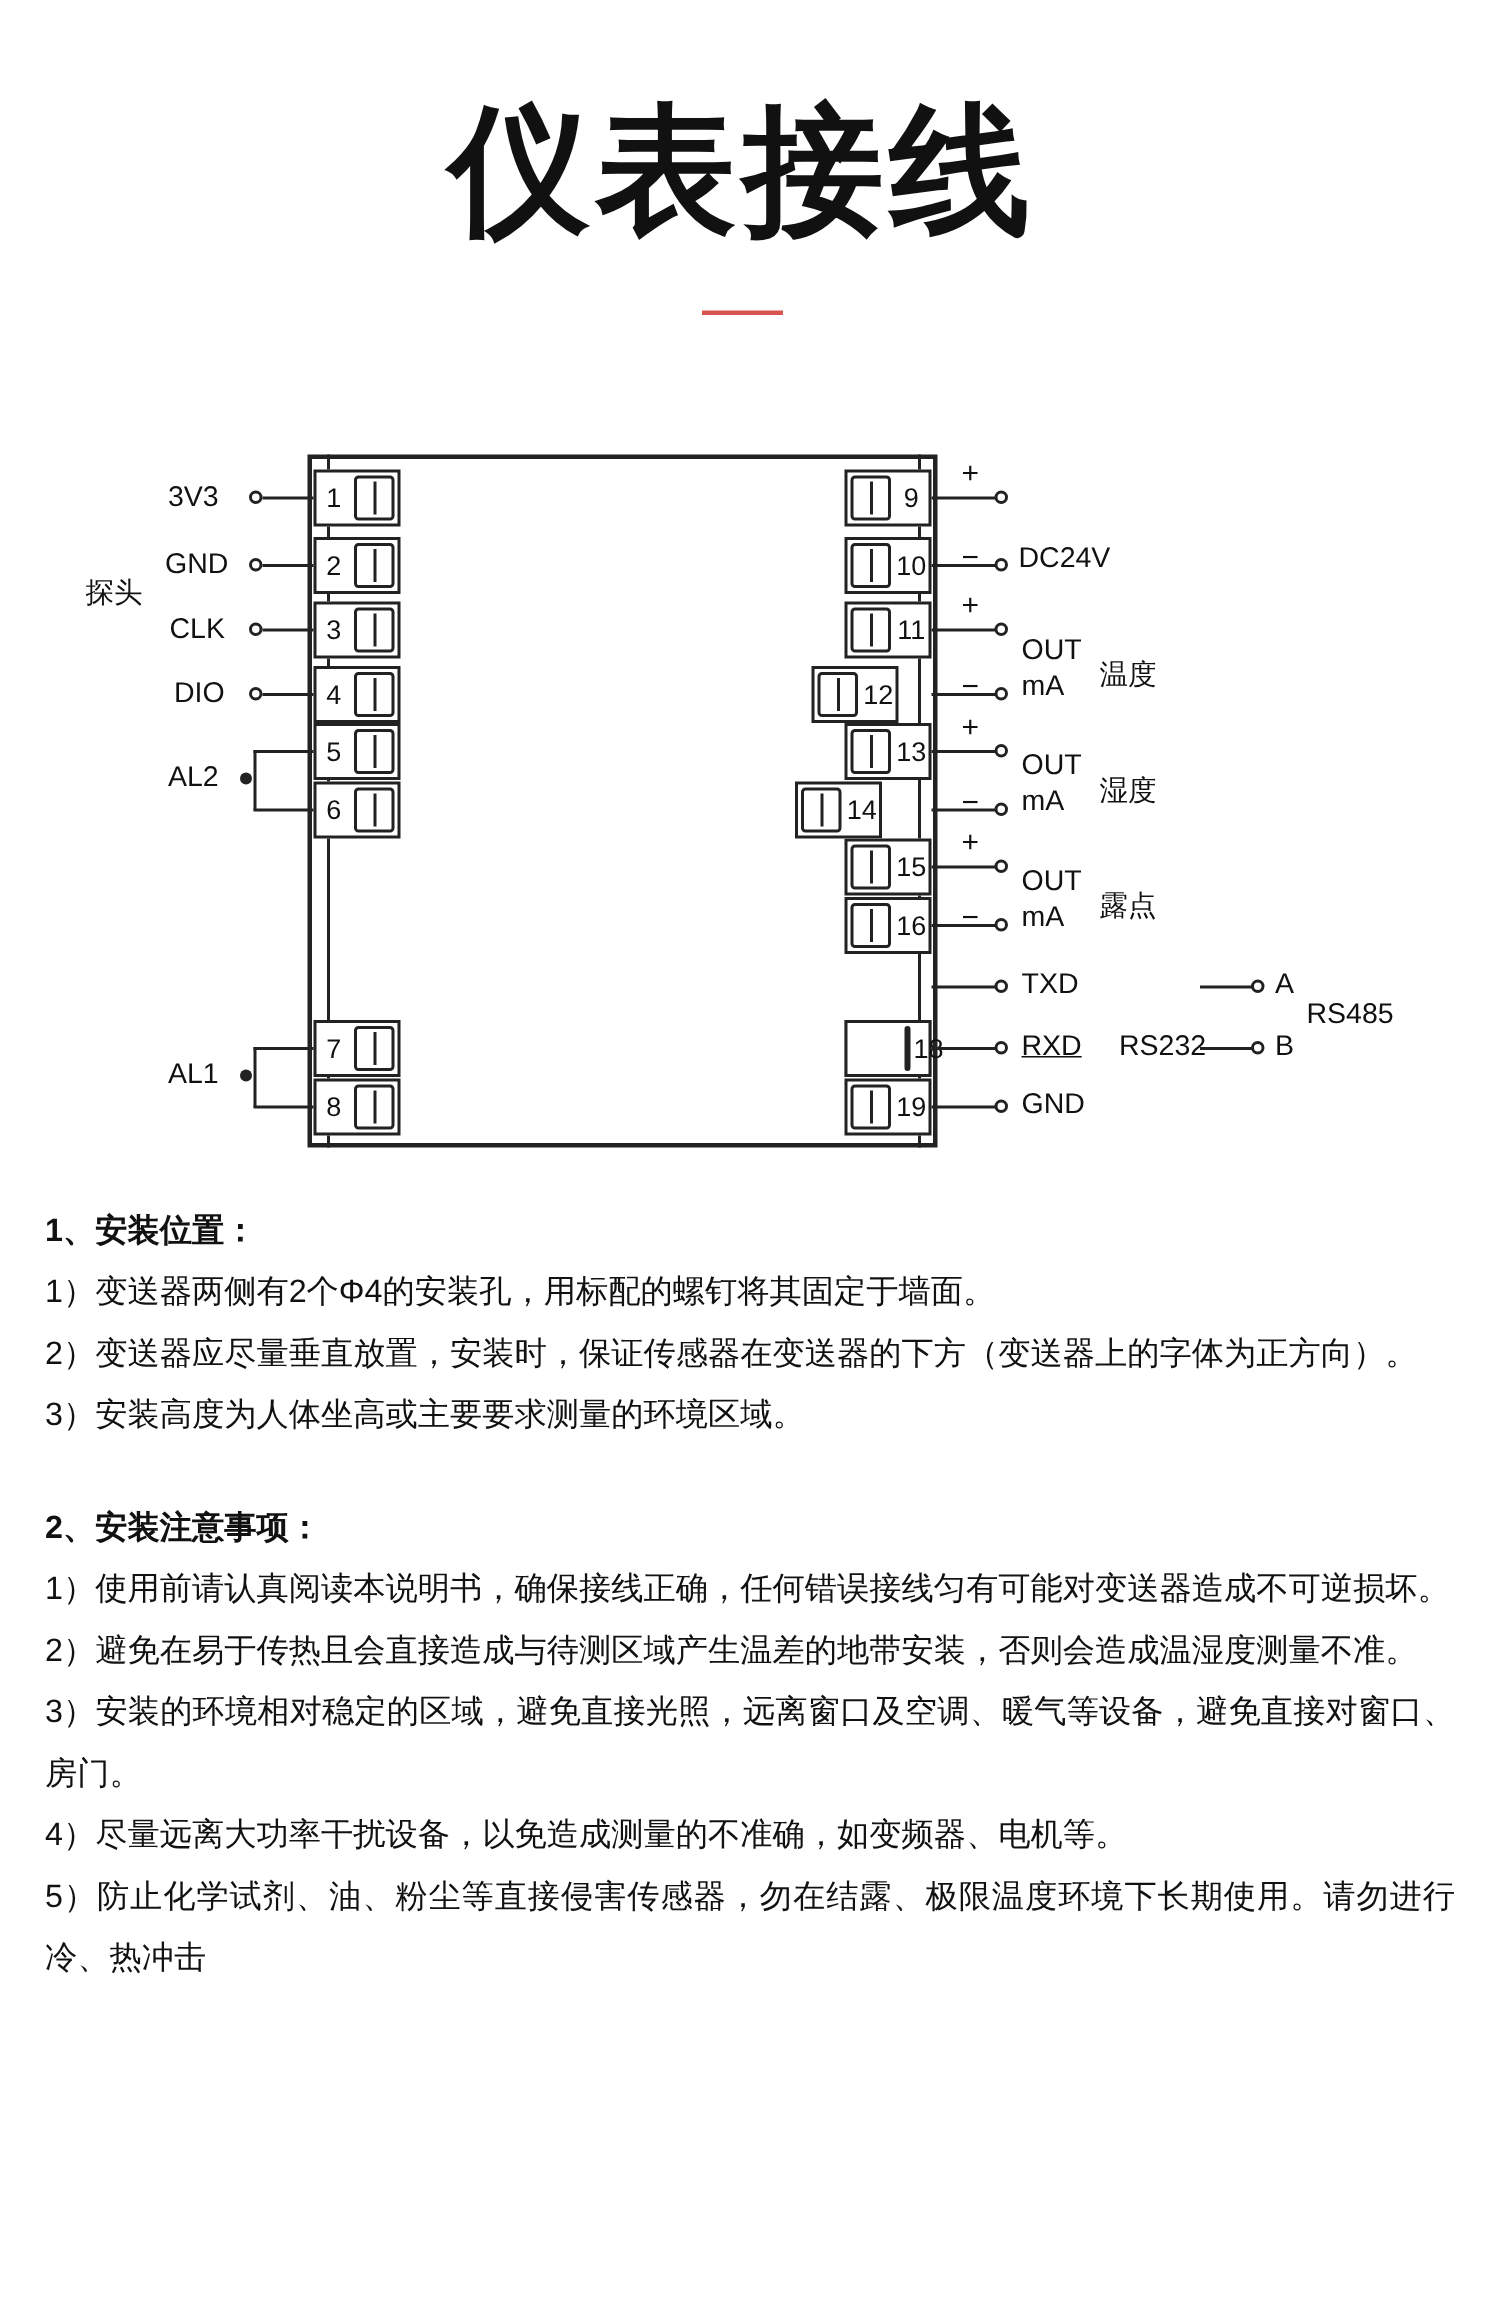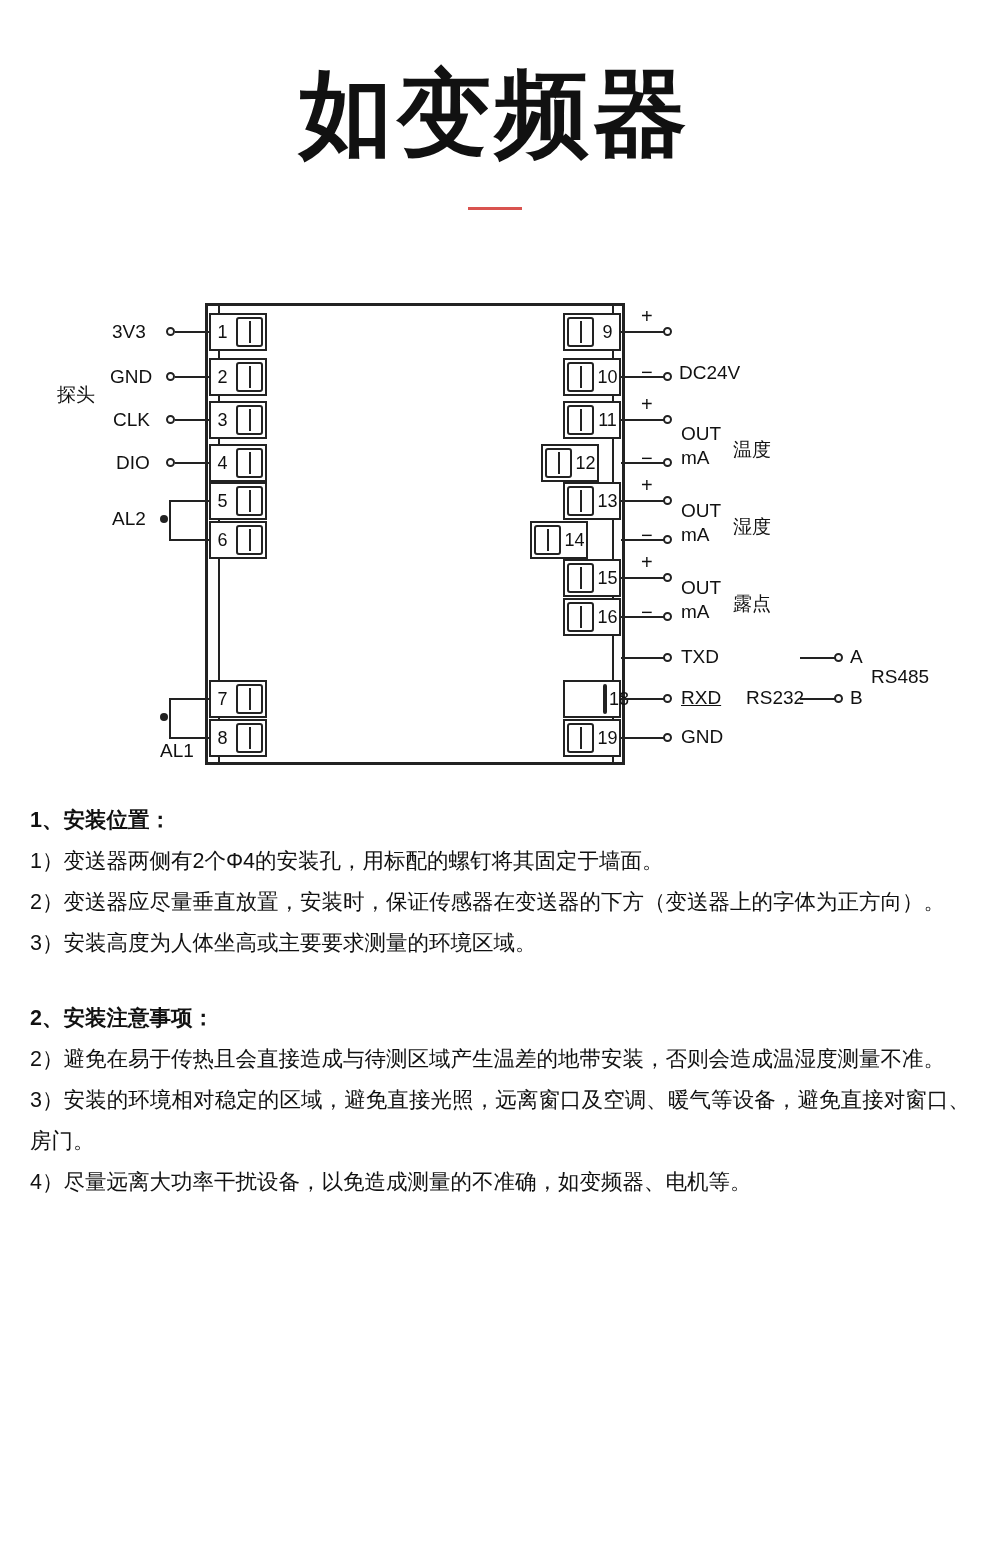--- a/index.html
+++ b/index.html
@@ -144,21 +144,21 @@
   .body-text p {
     margin: 0;
     text-align: justify;
   }
   .body-text p.strong { font-weight: bold; }
   .body-text .gap { height: 34px; }
 </style>
 </head>
 <body>
 
-<div class="page-title">如变频器</div>
+<div class="page-title">仪表接线</div>
 <div class="title-rule"></div>
 
 <div class="diagram" style="position:absolute; left:0; top:0; width:990px; height:1547px; margin:0;">
 
   <div class="dg-box"></div>
   <div class="dg-rail" style="left:218px;"></div>
   <div class="dg-rail" style="left:612px;"></div>
 
   <div class="term left" style="left:209px; top:313px;">
     <span class="num">1</span>
@@ -215,21 +215,21 @@
   </div>
   <div class="term left" style="left:209px; top:719px;">
     <span class="num">8</span>
     <span class="screw"></span>
   </div>
 
   <div class="wire h" style="left:169px; top:698px; width:40px;"></div>
   <div class="wire h" style="left:169px; top:737px; width:40px;"></div>
   <div class="wire v" style="left:169px; top:698px; height:40px;"></div>
   <div class="node filled" style="left:160px; top:713px; width:8px; height:8px; border:none; background:#222;"></div>
-  <div class="lbl" style="left:112px; top:740px;margin-left:48px;">AL1</div>
+  <div class="lbl" style="left:112px; top:706px;">AL1</div>
 
   <div class="term" style="left:563px; top:313px;">
     <span class="screw"></span>
     <span class="num">9</span>
   </div>
   <div class="wire h" style="left:621px; top:331px; width:44px;"></div>
   <div class="node" style="left:663px; top:327px;"></div>
   <div class="sign" style="left:641px; top:305px;">+</div>
 
   <div class="term" style="left:563px; top:358px;">
@@ -333,16 +333,18 @@
 
 </div>
 
 <div class="body-text">
   <p class="strong">1、安装位置：</p>
   <p>1）变送器两侧有2个Φ4的安装孔，用标配的螺钉将其固定于墙面。</p>
   <p>2）变送器应尽量垂直放置，安装时，保证传感器在变送器的下方（变送器上的字体为正方向）。</p>
   <p>3）安装高度为人体坐高或主要要求测量的环境区域。</p>
   <div class="gap"></div>
   <p class="strong">2、安装注意事项：</p>
+  <p>1）使用前请认真阅读本说明书，确保接线正确，任何错误接线匀有可能对变送器造成不可逆损坏。</p>
   <p>2）避免在易于传热且会直接造成与待测区域产生温差的地带安装，否则会造成温湿度测量不准。</p>
   <p>3）安装的环境相对稳定的区域，避免直接光照，远离窗口及空调、暖气等设备，避免直接对窗口、房门。</p>
   <p>4）尽量远离大功率干扰设备，以免造成测量的不准确，如变频器、电机等。</p>
+  <p>5）防止化学试剂、油、粉尘等直接侵害传感器，勿在结露、极限温度环境下长期使用。请勿进行冷、热冲击</p>
 </div>
 
 </body></html>

